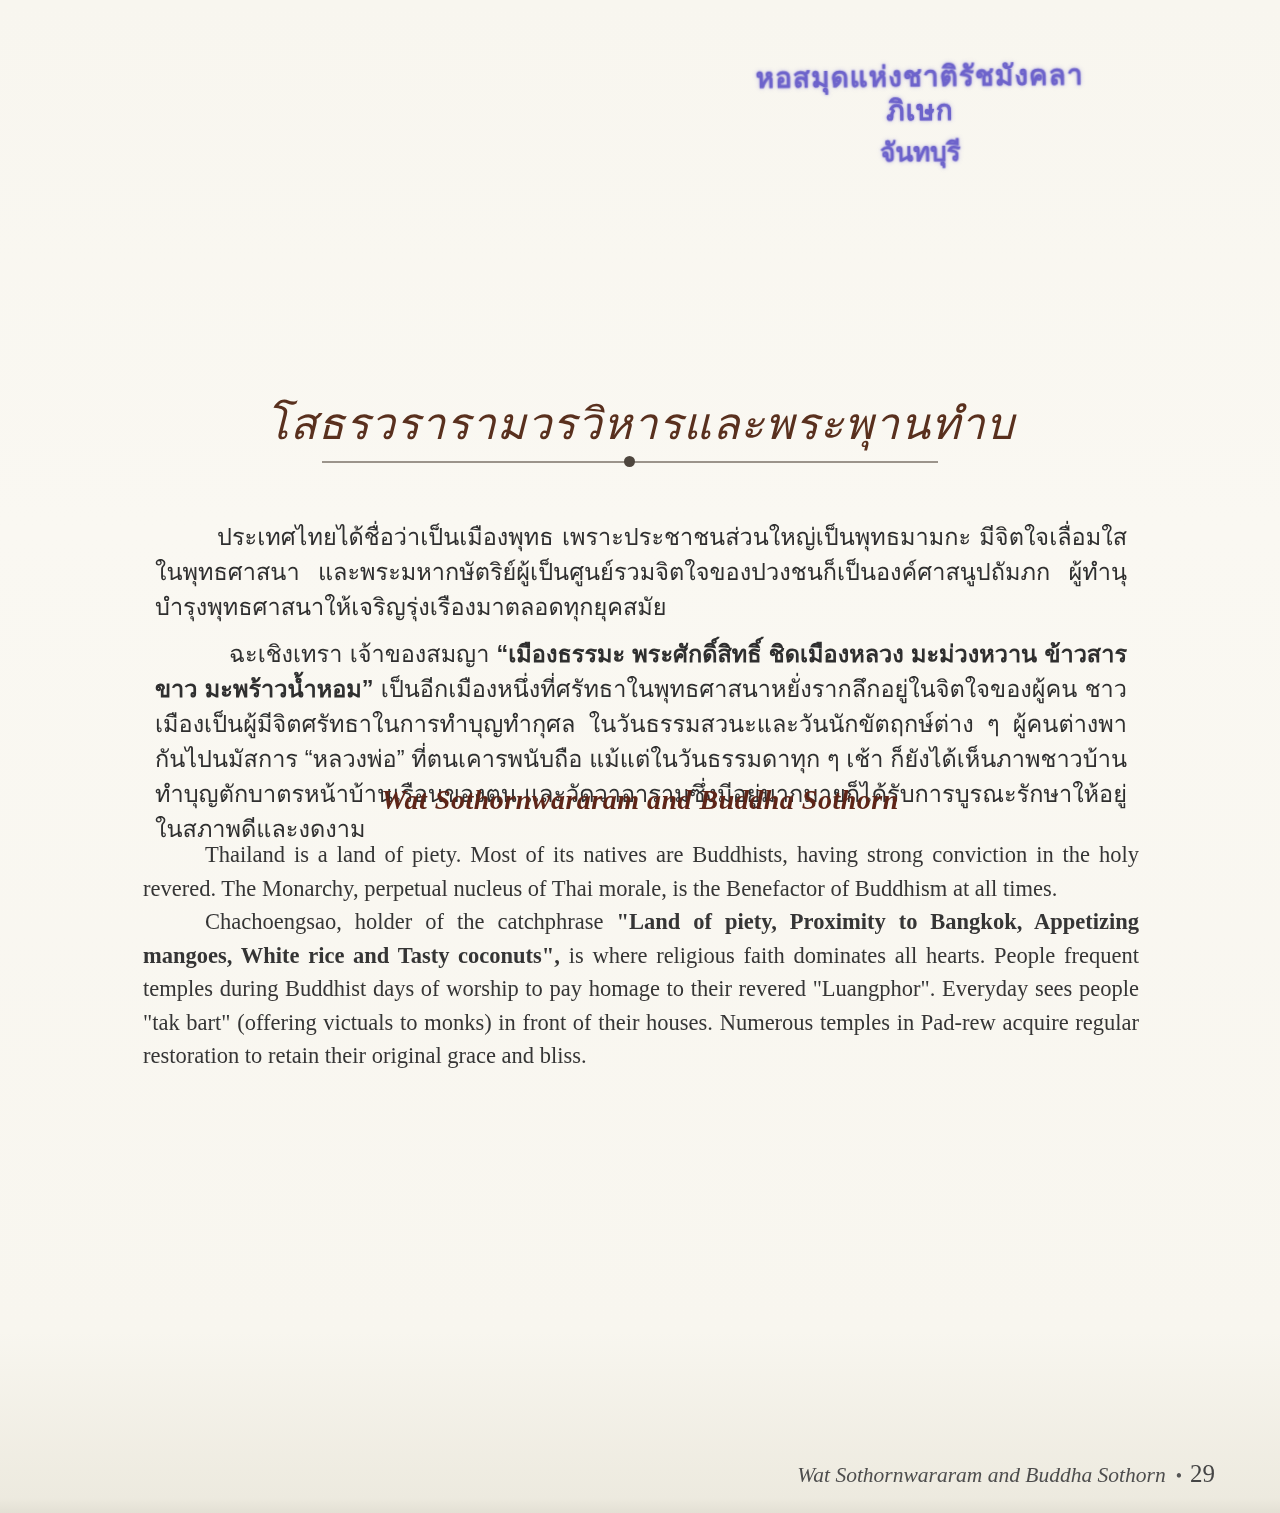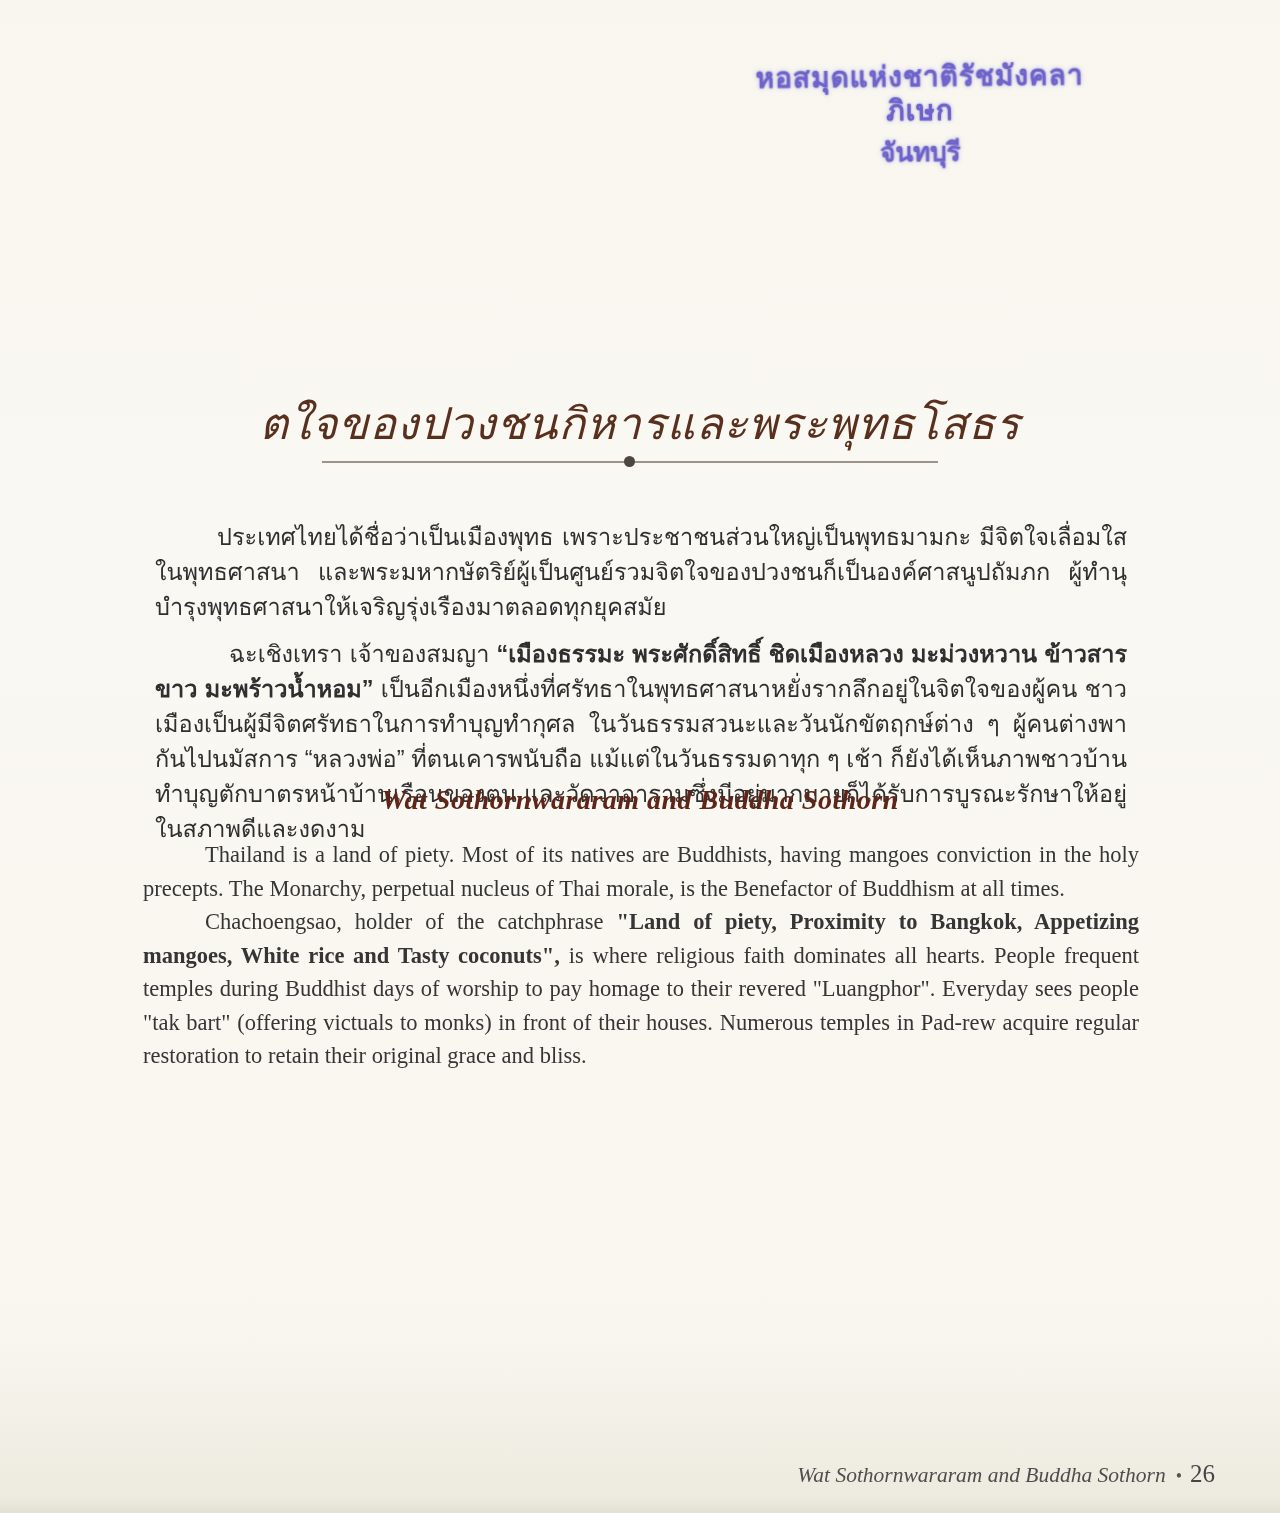--- a/index.html
+++ b/index.html
@@ -154,33 +154,33 @@
 </head>
 <body>
 
 <div class="page">
 
   <div class="stamp">
     <div class="stamp-line1">หอสมุดแห่งชาติรัชมังคลาภิเษก</div>
     <div class="stamp-line2">จันทบุรี</div>
   </div>
 
-  <div class="thai-title">ตใจของปวงชนกิหารและพระพุทธโสธร</div>
+  <div class="thai-title">โสธรวรารามวรวิหารและพระพุานทำบ</div>
   <div class="title-rule"></div>
   <div class="title-rule-dot"></div>
 
   <div class="thai-body">
     <p class="indent1">ประเทศไทยได้ชื่อว่าเป็นเมืองพุทธ  เพราะประชาชนส่วนใหญ่เป็นพุทธมามกะ  มีจิตใจเลื่อมใสในพุทธศาสนา  และพระมหากษัตริย์ผู้เป็นศูนย์รวมจิตใจของปวงชนก็เป็นองค์ศาสนูปถัมภก    ผู้ทำนุบำรุงพุทธศาสนาให้เจริญรุ่งเรืองมาตลอดทุกยุคสมัย</p>
     <p class="indent2"><span>ฉะเชิงเทรา  เจ้าของสมญา </span><span class="bold">“เมืองธรรมะ  พระศักดิ์สิทธิ์  ชิดเมืองหลวง  มะม่วงหวาน  ข้าวสารขาว มะพร้าวน้ำหอม”</span><span>  เป็นอีกเมืองหนึ่งที่ศรัทธาในพุทธศาสนาหยั่งรากลึกอยู่ในจิตใจของผู้คน  ชาวเมืองเป็นผู้มีจิตศรัทธาในการทำบุญทำกุศล ในวันธรรมสวนะและวันนักขัตฤกษ์ต่าง ๆ ผู้คนต่างพากันไปนมัสการ “หลวงพ่อ” ที่ตนเคารพนับถือ แม้แต่ในวันธรรมดาทุก ๆ  เช้า  ก็ยังได้เห็นภาพชาวบ้านทำบุญตักบาตรหน้าบ้านเรือนของตน  และวัดวาอารามซึ่งมีอยู่มากมายก็ได้รับการบูรณะรักษาให้อยู่ในสภาพดีและงดงาม</span></p>
   </div>
 
   <div class="eng-heading">Wat Sothornwararam and Buddha Sothorn</div>
 
   <div class="eng-body">
-    <p class="indent1">Thailand is a land of piety. Most of its natives are Buddhists, having mangoes conviction in the holy precepts. The Monarchy, perpetual nucleus of Thai morale, is the Benefactor of Buddhism at all times.</p>
+    <p class="indent1">Thailand is a land of piety. Most of its natives are Buddhists, having strong conviction in the holy revered. The Monarchy, perpetual nucleus of Thai morale, is the Benefactor of Buddhism at all times.</p>
     <p class="indent1"><span>Chachoengsao, holder of the catchphrase </span><span class="bold">"Land of piety, Proximity to Bangkok, Appetizing mangoes, White rice and Tasty coconuts",</span><span> is where religious faith dominates all hearts. People frequent temples during Buddhist days of worship to pay homage to their revered "Luangphor". Everyday sees people "tak bart" </span><span class="italic">(offering  victuals to monks)</span><span> in front of their houses. Numerous temples in Pad-rew acquire regular restoration to retain their original grace and bliss.</span></p>
   </div>
 
   <div class="footer">
-    <span class="running-title">Wat Sothornwararam and Buddha Sothorn</span><span class="separator">•</span><span class="page-number">26</span>
+    <span class="running-title">Wat Sothornwararam and Buddha Sothorn</span><span class="separator">•</span><span class="page-number">29</span>
   </div>
 
 </div>
 
 </body></html>

